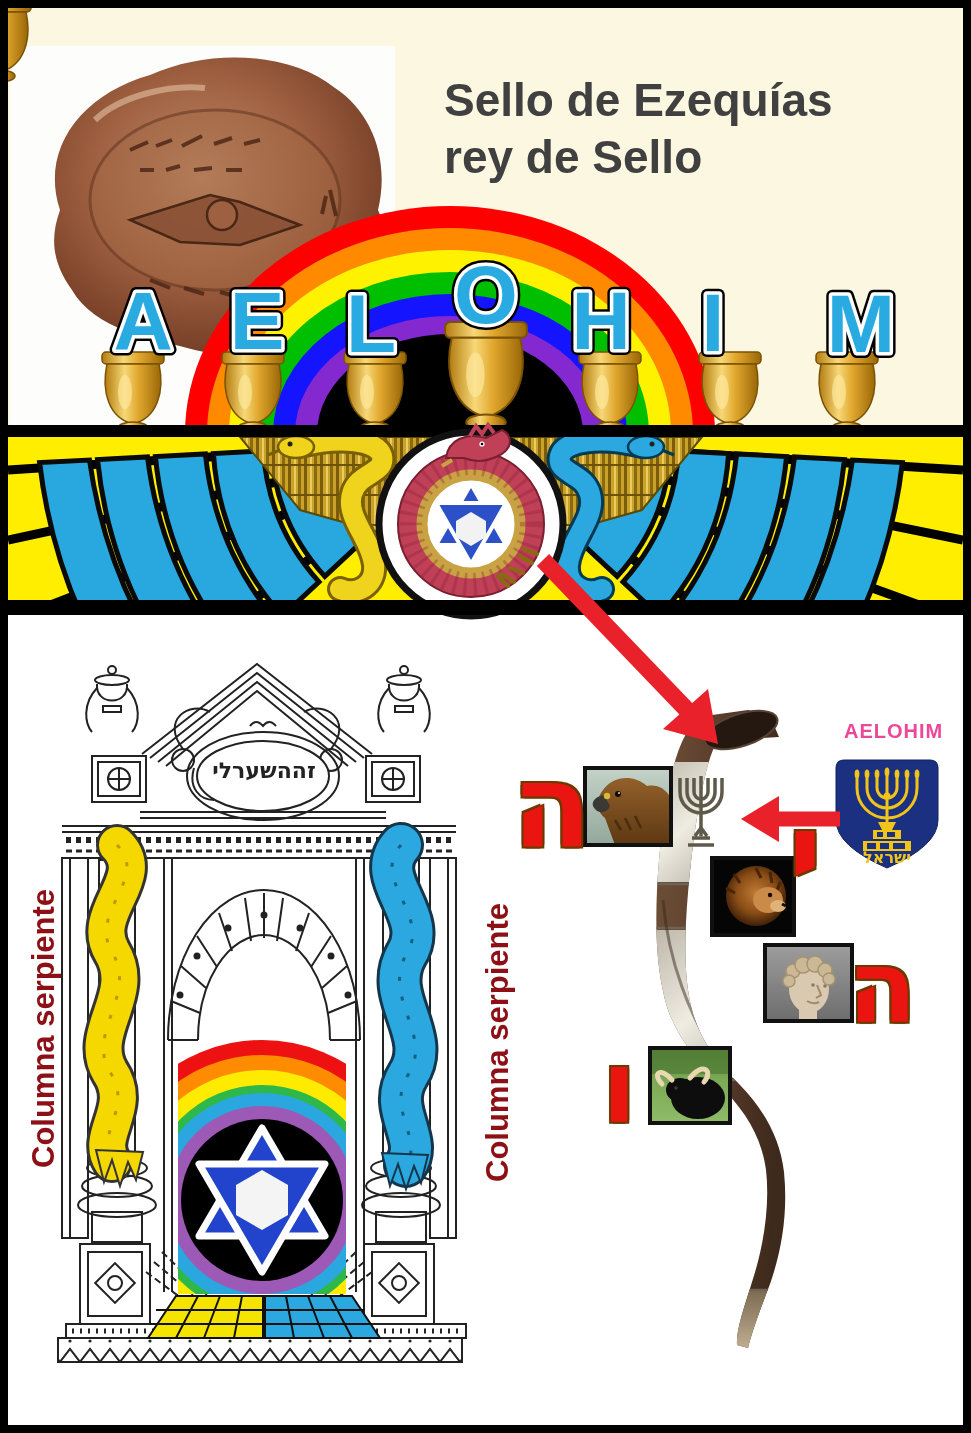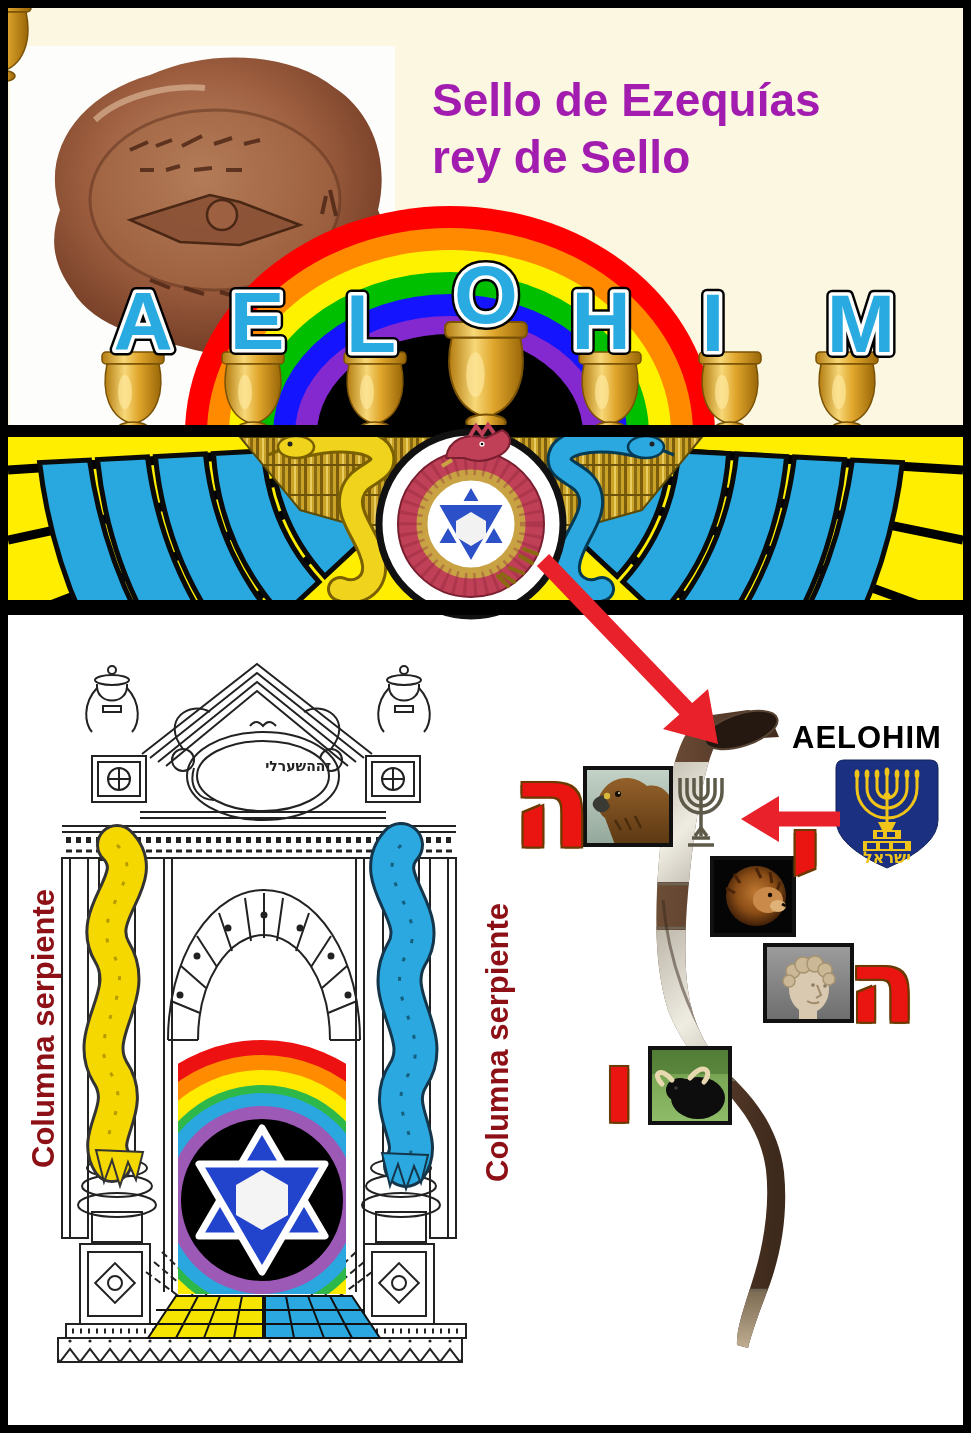--- a/index.html
+++ b/index.html
@@ -1,30 +1,30 @@
 <!DOCTYPE html>
 <html><head>
 <meta charset="utf-8">
 <style>
   html,body{margin:0;padding:0;background:#555;}
   #canvas{position:relative;width:971px;height:1433px;background:#ffffff;overflow:hidden;
           font-family:"Liberation Sans",sans-serif;}
   #frame-border{position:absolute;inset:0;border:8px solid #000;pointer-events:none;z-index:50;}
   .abs{position:absolute;}
   #top-bg{left:0;top:0;width:971px;height:427px;background:#FBF7E1;}
-  #title{left:432px;top:72px;color:#a21caf;font-weight:bold;font-size:46px;line-height:57px;z-index:6;}
+  #title{left:444px;top:72px;color:#404040;font-weight:bold;font-size:46px;line-height:57px;z-index:6;}
   #main-svg{left:0;top:0;z-index:5;}
   #arrows-svg{left:0;top:0;z-index:20;pointer-events:none;}
-  #aelohim-label{left:792px;top:720px;color:#000000;font-weight:bold;font-size:31px;letter-spacing:1px;z-index:8;}
+  #aelohim-label{left:844px;top:720px;color:#ec4899;font-weight:bold;font-size:20px;letter-spacing:1px;z-index:8;}
   .col-label{color:#8C1015;font-weight:bold;font-size:31px;white-space:nowrap;
              transform:rotate(-90deg);transform-origin:left top;z-index:8;}
   #col-label-left{left:26px;top:1168px;}
   #col-label-right{left:480px;top:1182px;}
-  #cartouche-text{left:197px;top:758px;width:134px;text-align:right;font-family:"DejaVu Sans",sans-serif;
-                  font-size:14px;font-weight:bold;color:#222;direction:rtl;z-index:8;}
+  #cartouche-text{left:197px;top:758px;width:134px;text-align:center;font-family:"DejaVu Sans",sans-serif;
+                  font-size:22px;font-weight:bold;color:#222;direction:rtl;z-index:8;}
   .heb{position:absolute;font-family:"DejaVu Sans",sans-serif;font-weight:bold;color:#EA1511;line-height:1;z-index:8;
        text-shadow:2px 2px 0 #6b3a00,-2px 2px 0 #6b3a00,2px -2px 0 #6b3a00,-2px -2px 0 #6b3a00,0 0 3px #5c2a00;}
   #heb-he1{left:512px;top:748px;font-size:116px;}
   #heb-yod{left:788px;top:796px;font-size:116px;}
   #heb-he2{left:848px;top:938px;font-size:100px;}
   #heb-vav{left:602px;top:1038px;font-size:100px;}
 </style>
 </head>
 <body>
 

